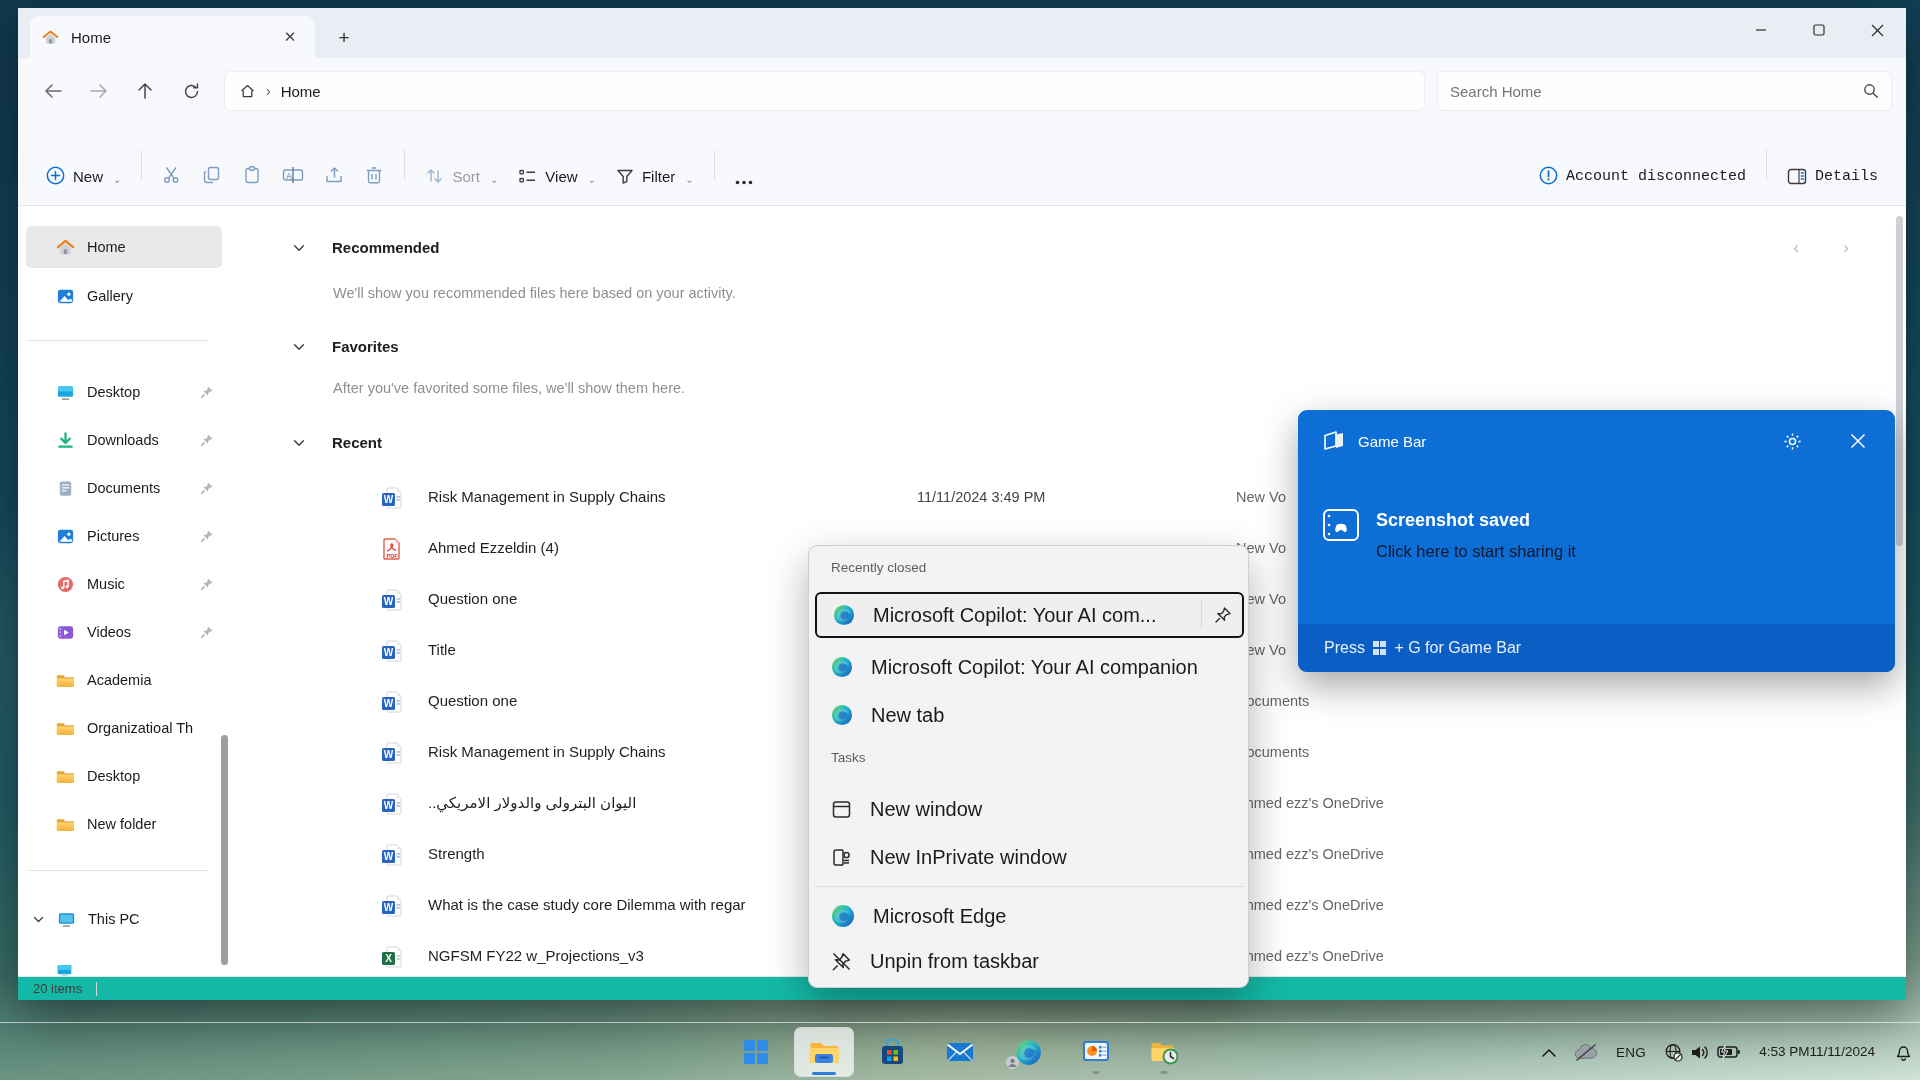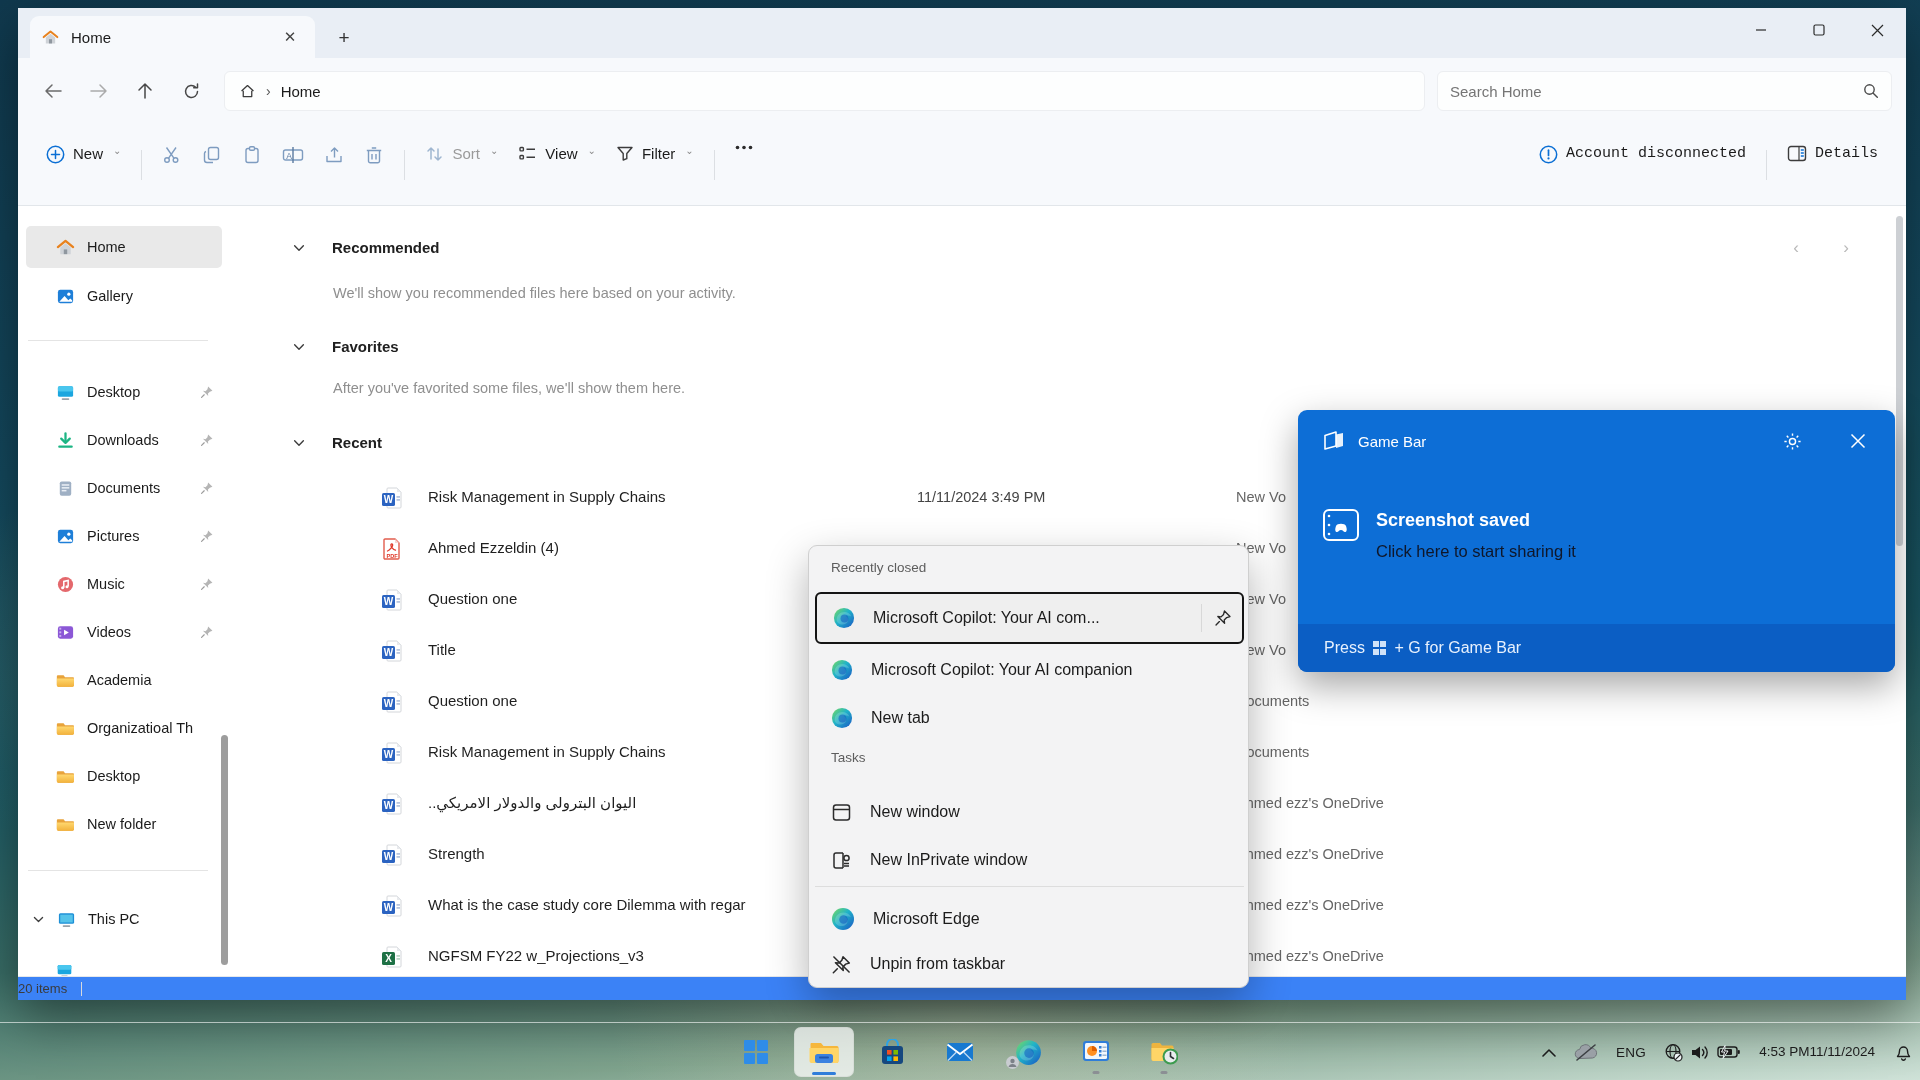--- a/index.html
+++ b/index.html
@@ -32,21 +32,21 @@
     display:flex; align-items:center; padding:0 14px; margin:0 8px; gap:10px; }
   .crumb-text { font-size:15px; color:#1b1b1b; }
   .crumb-sep { color:#555; font-size:14px; }
   .searchbox { width:455px; height:40px; background:#fdfefe; border:1px solid #eceef1; border-radius:6px;
     display:flex; align-items:center; padding:0 12px; }
   .searchbox input { border:none; outline:none; background:transparent; flex:1; font-size:15px; color:#333;
     font-family:"Liberation Sans",sans-serif; }
   .searchbox input::placeholder { color:#757575; }
   .commandbar { position:absolute; left:0; top:116px; right:0; height:82px; background:#f7f9fc;
     border-bottom:1px solid #e2e6ea; display:flex; align-items:center; padding:0 18px; }
-  .cmd { display:flex; align-items:flex-start; gap:8px; padding:0 10px; height:40px; border-radius:5px; font-size:15px; color:#1b1b1b; }
+  .cmd { display:flex; align-items:flex-end; gap:8px; padding:0 10px; height:40px; border-radius:5px; font-size:15px; color:#1b1b1b; }
   .cmd.gray { color:#9a9a9a; }
   .cmd-ico { display:flex; align-items:center; }
   .chev { font-size:10px; color:#8a8a8a; margin-left:2px; }
   .vsep { width:1px; height:30px; background:#dcdfe3; margin:0 10px; }
   .cmd-right { margin-left:auto; display:flex; align-items:center;font-family:Liberation Mono, monospace; }
 
   
   .sidebar { position:absolute; left:0; top:198px; width:212px; bottom:24px; background:#fff; }
   .side-item { position:absolute; left:8px; width:196px; height:42px; border-radius:5px;
     display:flex; align-items:center; padding:0 8px 0 30px; gap:12px; font-size:14.5px; color:#1b1b1b; }
@@ -62,31 +62,31 @@
   .sec-desc { position:absolute; font-size:14.5px; color:#8f8f8f; }
   .carousel { position:absolute; top:28px; left:1552px; display:flex; gap:22px; color:#b9b9b9; }
   .car-btn { width:28px; height:28px; display:flex; align-items:center; justify-content:center; font-size:17px; }
   .frow { position:absolute; left:0; width:100%; height:46px; }
   .frow .ficon { position:absolute; left:150px; top:11px; }
   .fname { position:absolute; left:198px; top:13px; font-size:15px; color:#1f1f1f; white-space:nowrap; }
   .fdate { position:absolute; left:687px; top:14px; font-size:14.5px; color:#444; white-space:nowrap; }
   .floc  { position:absolute; left:1006px; top:14px; font-size:14.5px; color:#666; white-space:nowrap; }
   .content-scroll { position:absolute; right:3px; top:10px; width:7px; height:330px; border-radius:4px; background:#cdd0d4; }
 
-  .statusbar { position:absolute; left:0; bottom:0; right:0; height:24px; background:#3b82f6;
-    border-top:1px solid #e6e8eb; display:flex; align-items:center; }
+  .statusbar { position:absolute; left:0; bottom:0; right:0; height:24px; background:#14b8a6;
+    border-top:1px solid #e6e8eb; display:flex; align-items:center; padding-left:15px; }
   .status-text { font-size:13px; color:#3b3b3b; }
   .status-sep { width:1px; height:14px; background:#d7d9dc; margin-left:14px; }
 
   
   .jumplist { position:absolute; left:808px; top:545px; width:441px; height:443px; background:#f3f3f4;
     border:1px solid #cfcfcf; border-radius:9px; box-shadow:0 16px 42px rgba(0,0,0,.30); z-index:50; }
   .jl-label { position:absolute; left:22px; font-size:13.5px; color:#5d5d5d; }
-  .jl-item { position:absolute; left:6px; width:429px; height:52px; border-radius:6px;
-    display:flex; align-items:center; padding:0 10px 0 16px; gap:18px; font-size:16px; color:#1b1b1b; }
+  .jl-item { position:absolute; left:6px; width:429px; height:46px; border-radius:6px;
+    display:flex; align-items:center; padding:0 10px 0 16px; gap:18px; font-size:20px; color:#1b1b1b; }
   .jl-item .jl-text { flex:1; white-space:nowrap; overflow:hidden; }
   .jl-item.focused { border:2.5px solid #141414; background:#efefef; }
   .jl-pinbtn { display:flex; align-items:center; padding-left:12px; border-left:1px solid #d8d8d8; height:28px; }
   .jl-div { position:absolute; left:6px; width:429px; height:1px; background:#dddddd; }
 
   
   .gamebar { position:absolute; left:1298px; top:410px; width:597px; height:262px; background:#0d6ed6;
     border-radius:9px; box-shadow:0 14px 36px rgba(0,0,0,.35); z-index:60; color:#fff; overflow:hidden; }
   .gb-title { position:absolute; left:60px; top:23px; font-size:15px; }
   .gb-heading { position:absolute; left:78px; top:100px; font-size:18px; font-weight:700; }

